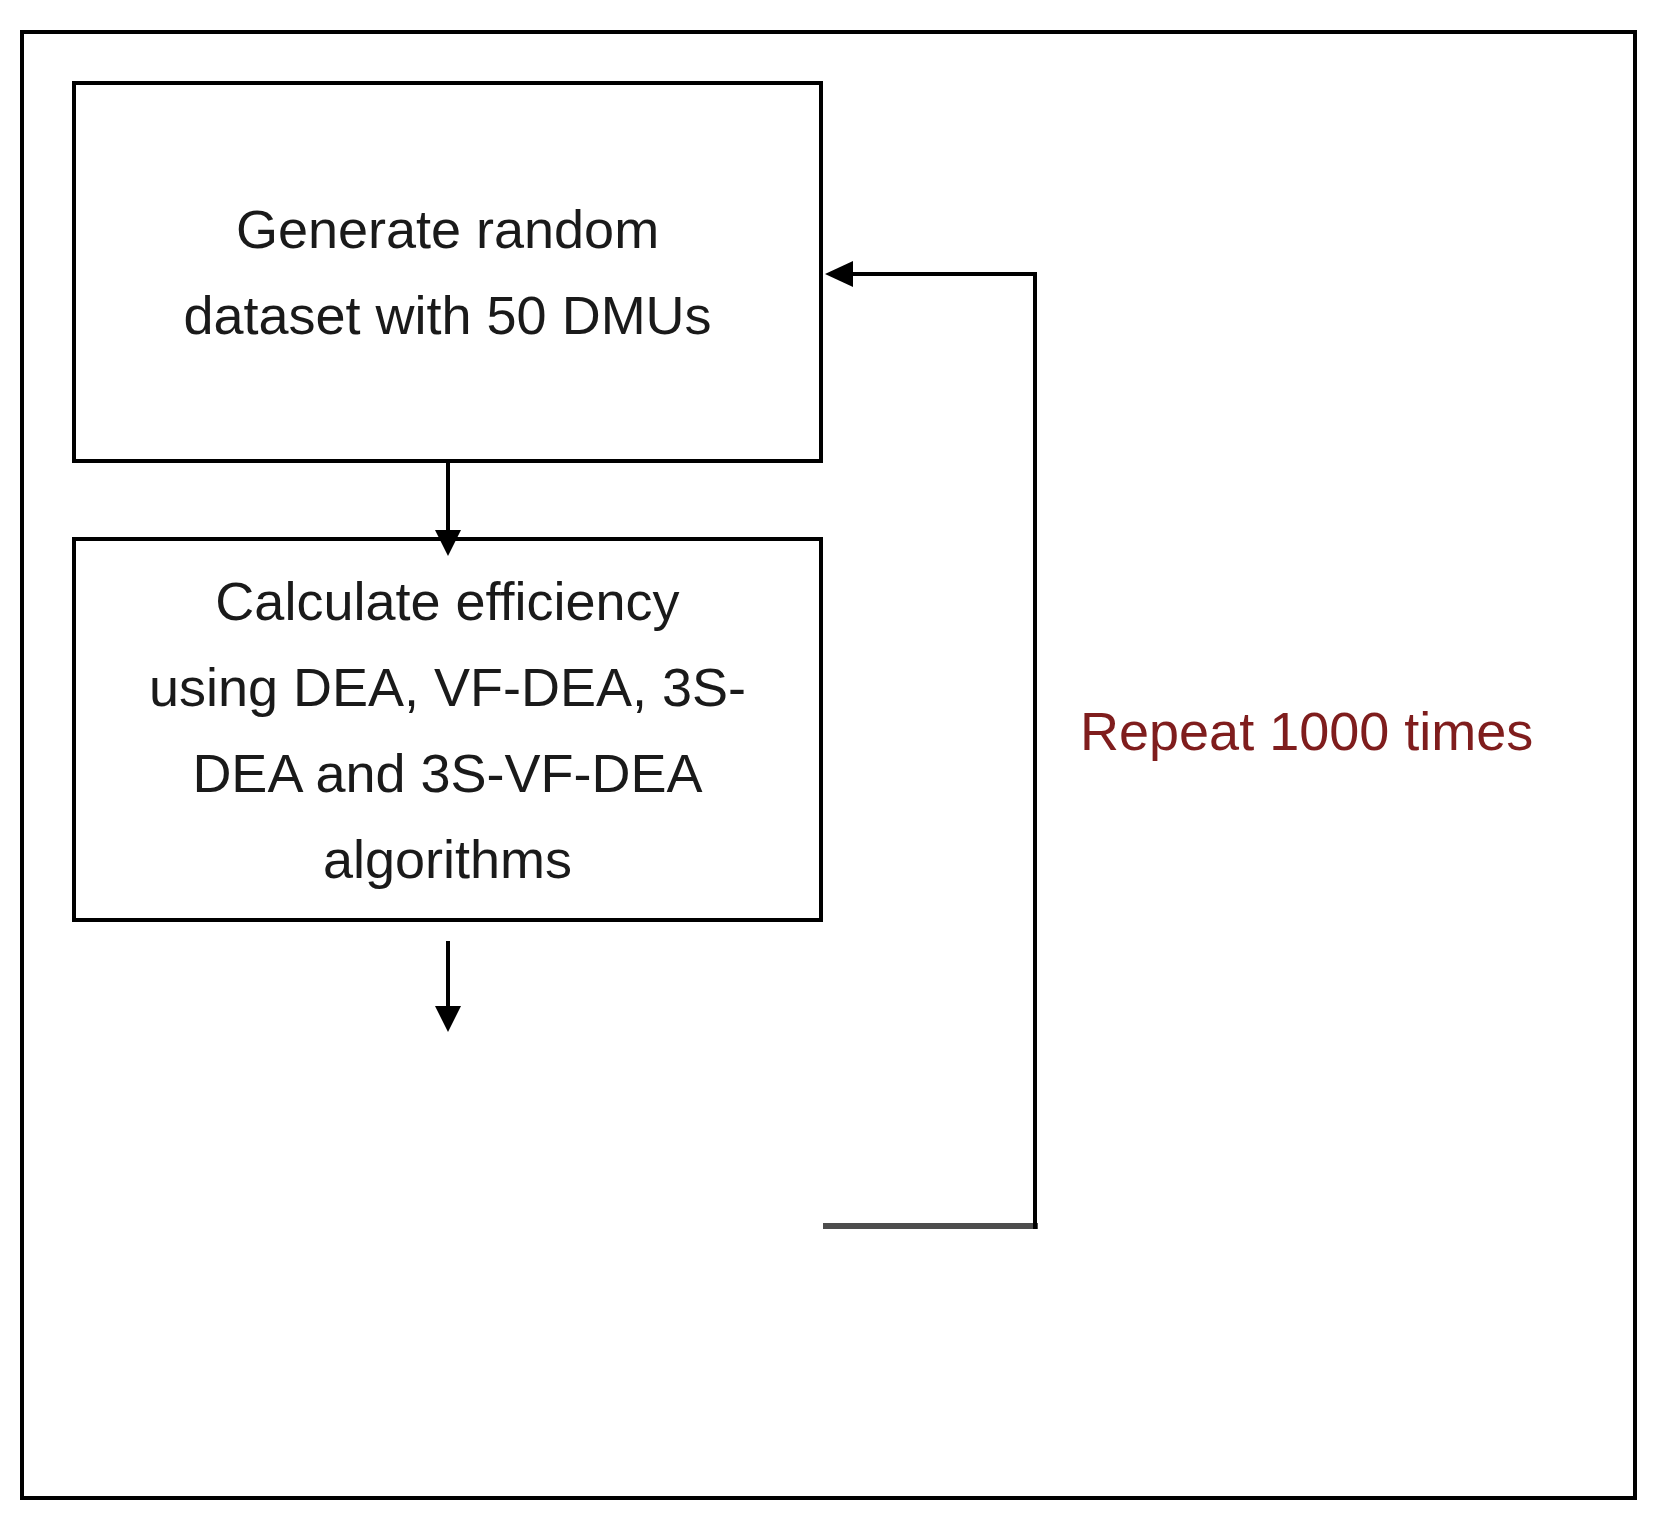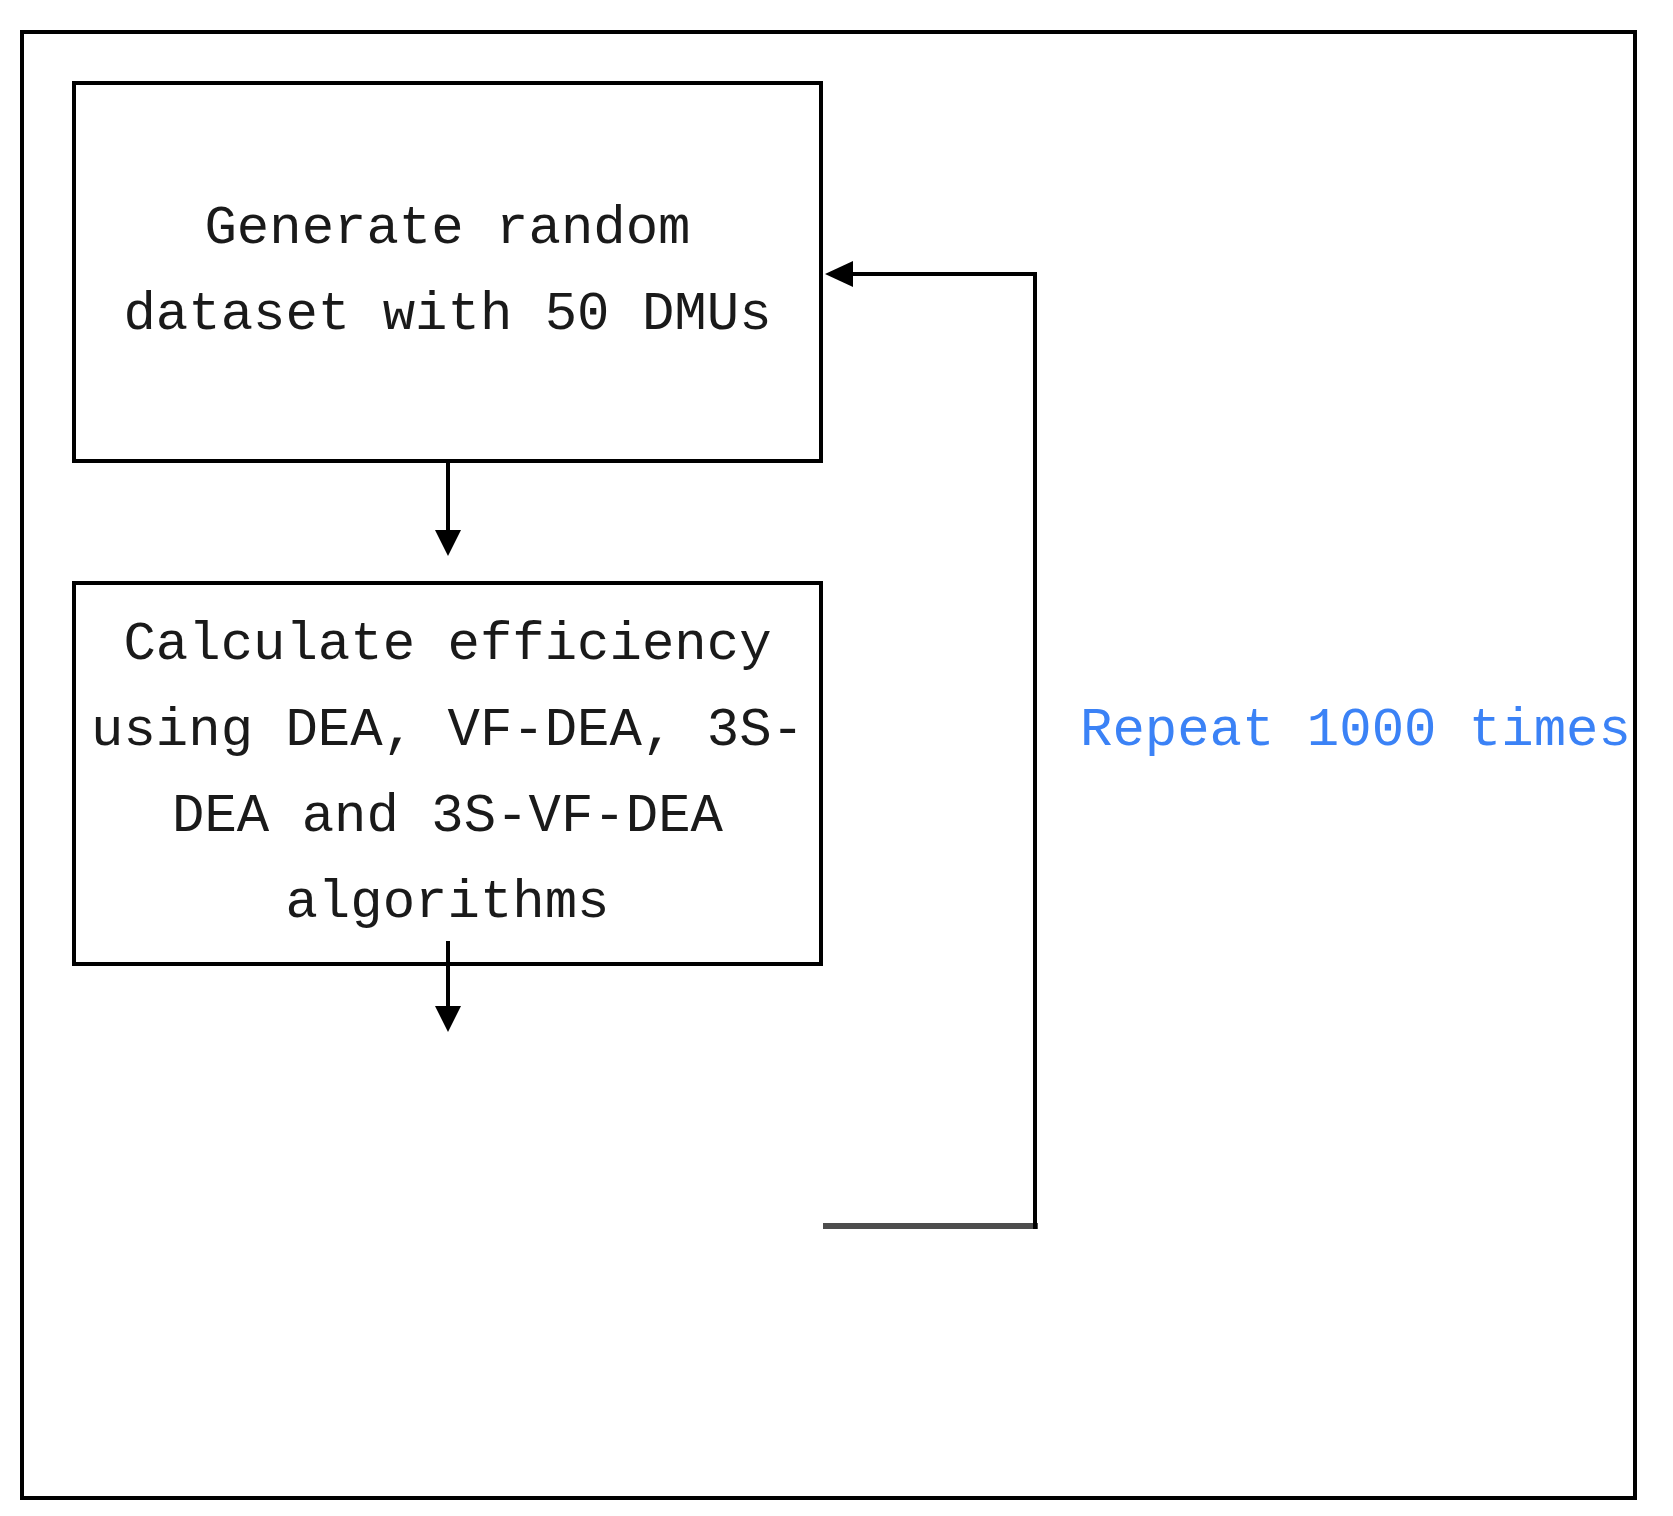--- a/index.html
+++ b/index.html
@@ -5,21 +5,21 @@
   html, body {
     margin: 0;
     padding: 0;
     background: #ffffff;
   }
   #canvas {
     position: relative;
     width: 1673px;
     height: 1516px;
     background: #ffffff;
-    font-family: Liberation Mono, monospace;
+    font-family: Liberation Sans, sans-serif;
     overflow: hidden;
   }
   .frame {
     position: absolute;
     left: 20px;
     top: 30px;
     width: 1617px;
     height: 1470px;
     border: 4px solid #000000;
     box-sizing: border-box;
@@ -38,38 +38,38 @@
     text-align: center;
   }
   .flowbox .boxtext {
     white-space: pre-line;
     font-size: 54px;
     line-height: 86px;
     color: #1a1a1a;
     letter-spacing: 0px;
   }
   #box-generate  { top: 81px;   height: 382px; }
-  #box-calculate { top: 581px;  height: 385px; }
+  #box-calculate { top: 537px;  height: 385px; }
   #box-store     { top: 1032px; height: 381px; }
   #arrow-layer {
     position: absolute;
     left: 0;
     top: 0;
     width: 1673px;
     height: 1516px;
     pointer-events: none;
   }
   .loop-label {
     position: absolute;
     left: 1080px;
     top: 698px;
     width: 560px;
     font-size: 54px;
     line-height: 66px;
-    color: #3b82f6;
+    color: #7f1d1d;
     text-align: left;
     white-space: nowrap;
   }
 </style>
 </head>
 <body>
 
 <div id="canvas">
 
   <div class="frame"></div>

